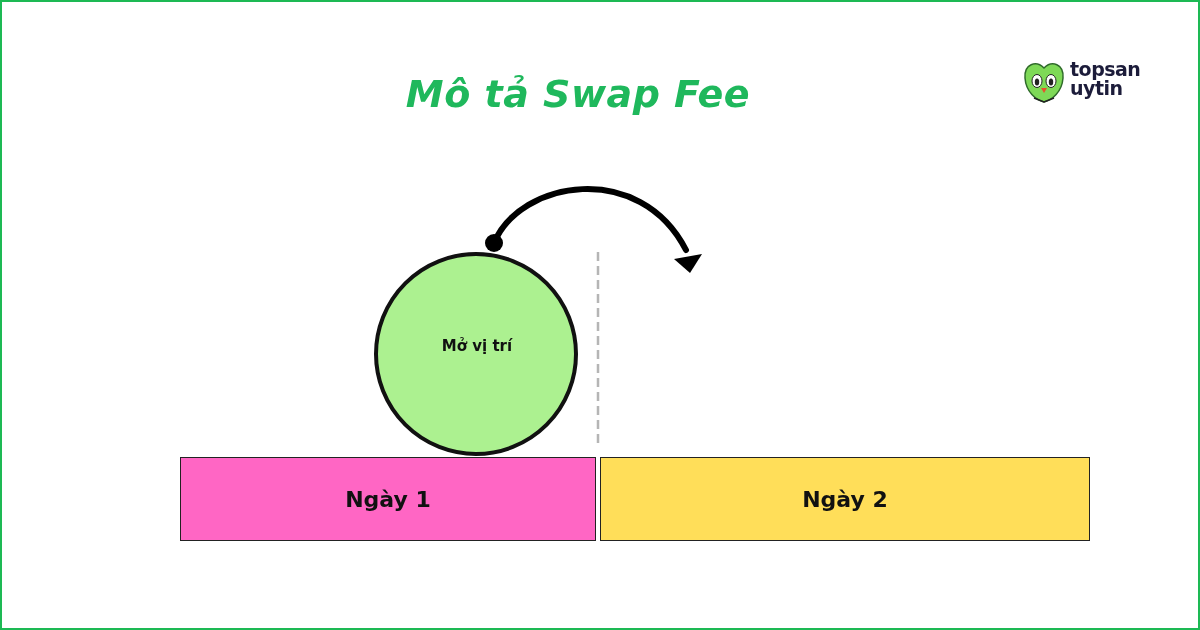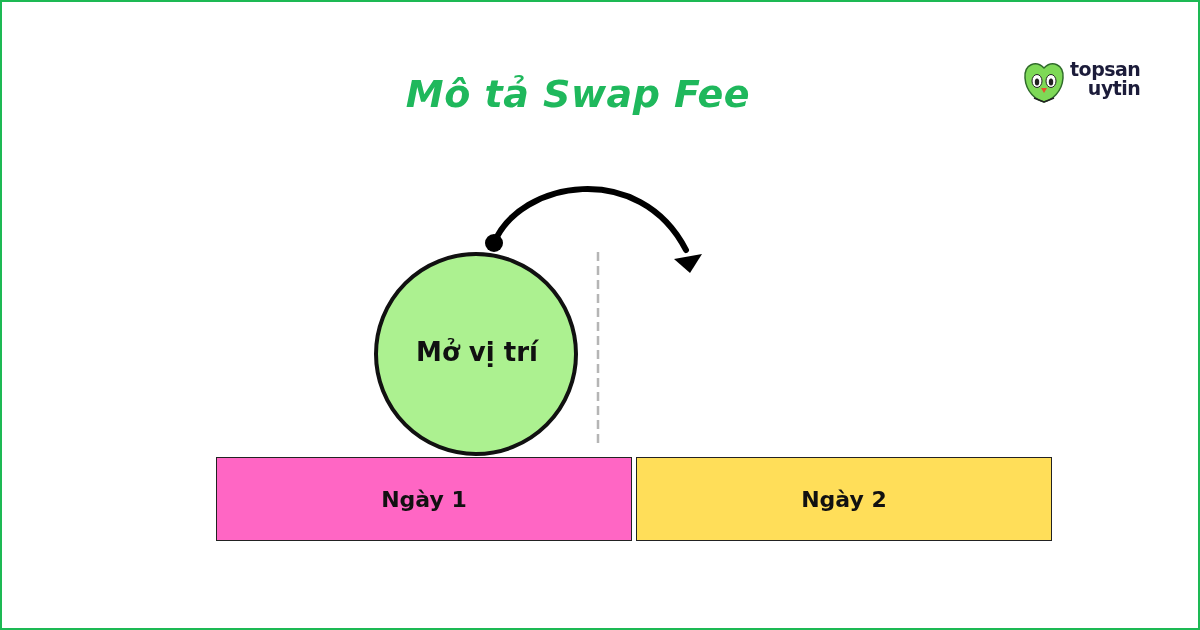--- a/index.html
+++ b/index.html
@@ -1,25 +1,25 @@
 <!DOCTYPE html>
 <html><head>
 <meta charset="utf-8">
 <style>
   html, body { margin: 0; padding: 0; }
   body { width: 1200px; height: 630px; position: relative; overflow: hidden; background: #ffffff; font-family: "DejaVu Sans", sans-serif; }
   .frame { position: absolute; left: 0; top: 0; width: 1196px; height: 626px; border: 2px solid #1db954; background: #ffffff; }
   .title { position: absolute; left: 0; top: 72px; width: 1156px; text-align: center; font-size: 38px; font-weight: bold; color: #1fb85c; letter-spacing: 0.5px; font-style: italic; }
   .logo { position: absolute; left: 1022px; top: 60px; width: 130px; height: 46px; }
-  .logo-text { position: absolute; left: 48px; top: 0px; font-size: 19px; font-weight: bold; color: #1c1c3a; line-height: 19px; letter-spacing: -0.5px; text-align: right; }
+  .logo-text { position: absolute; left: 48px; top: 0px; font-size: 19px; font-weight: bold; color: #1c1c3a; line-height: 19px; letter-spacing: -0.5px; }
   .diagram { position: absolute; left: 0; top: 0; width: 1200px; height: 630px; }
-  .circle-label { position: absolute; left: 377px; top: 337px; width: 200px; text-align: center; font-size: 26px; font-weight: bold; color: #111; }
-  .day { position: absolute; top: 457px; height: 84px; border: 1px solid #222; box-sizing: border-box; display: flex; align-items: center; justify-content: center; font-size: 22px; font-weight: bold; color: #111; margin-left: 36px; }
+  .circle-label { position: absolute; left: 377px; top: 337px; width: 200px; text-align: center; font-size: 15px; font-weight: bold; color: #111; }
+  .day { position: absolute; top: 457px; height: 84px; border: 1px solid #222; box-sizing: border-box; display: flex; align-items: center; justify-content: center; font-size: 22px; font-weight: bold; color: #111; }
   .day1 { left: 180px; width: 416px; background: #ff66c4; }
-  .day2 { left: 600px; width: 416px; background: #ffde59; }
+  .day2 { left: 600px; width: 490px; background: #ffde59; }
 </style>
 </head>
 <body>
 
 <div class="frame"></div>
 
 <div class="title">Mô tả Swap Fee</div>
 
 <div class="logo">
   <svg width="44" height="44" viewBox="0 0 44 44" style="position:absolute;left:0;top:0;">

